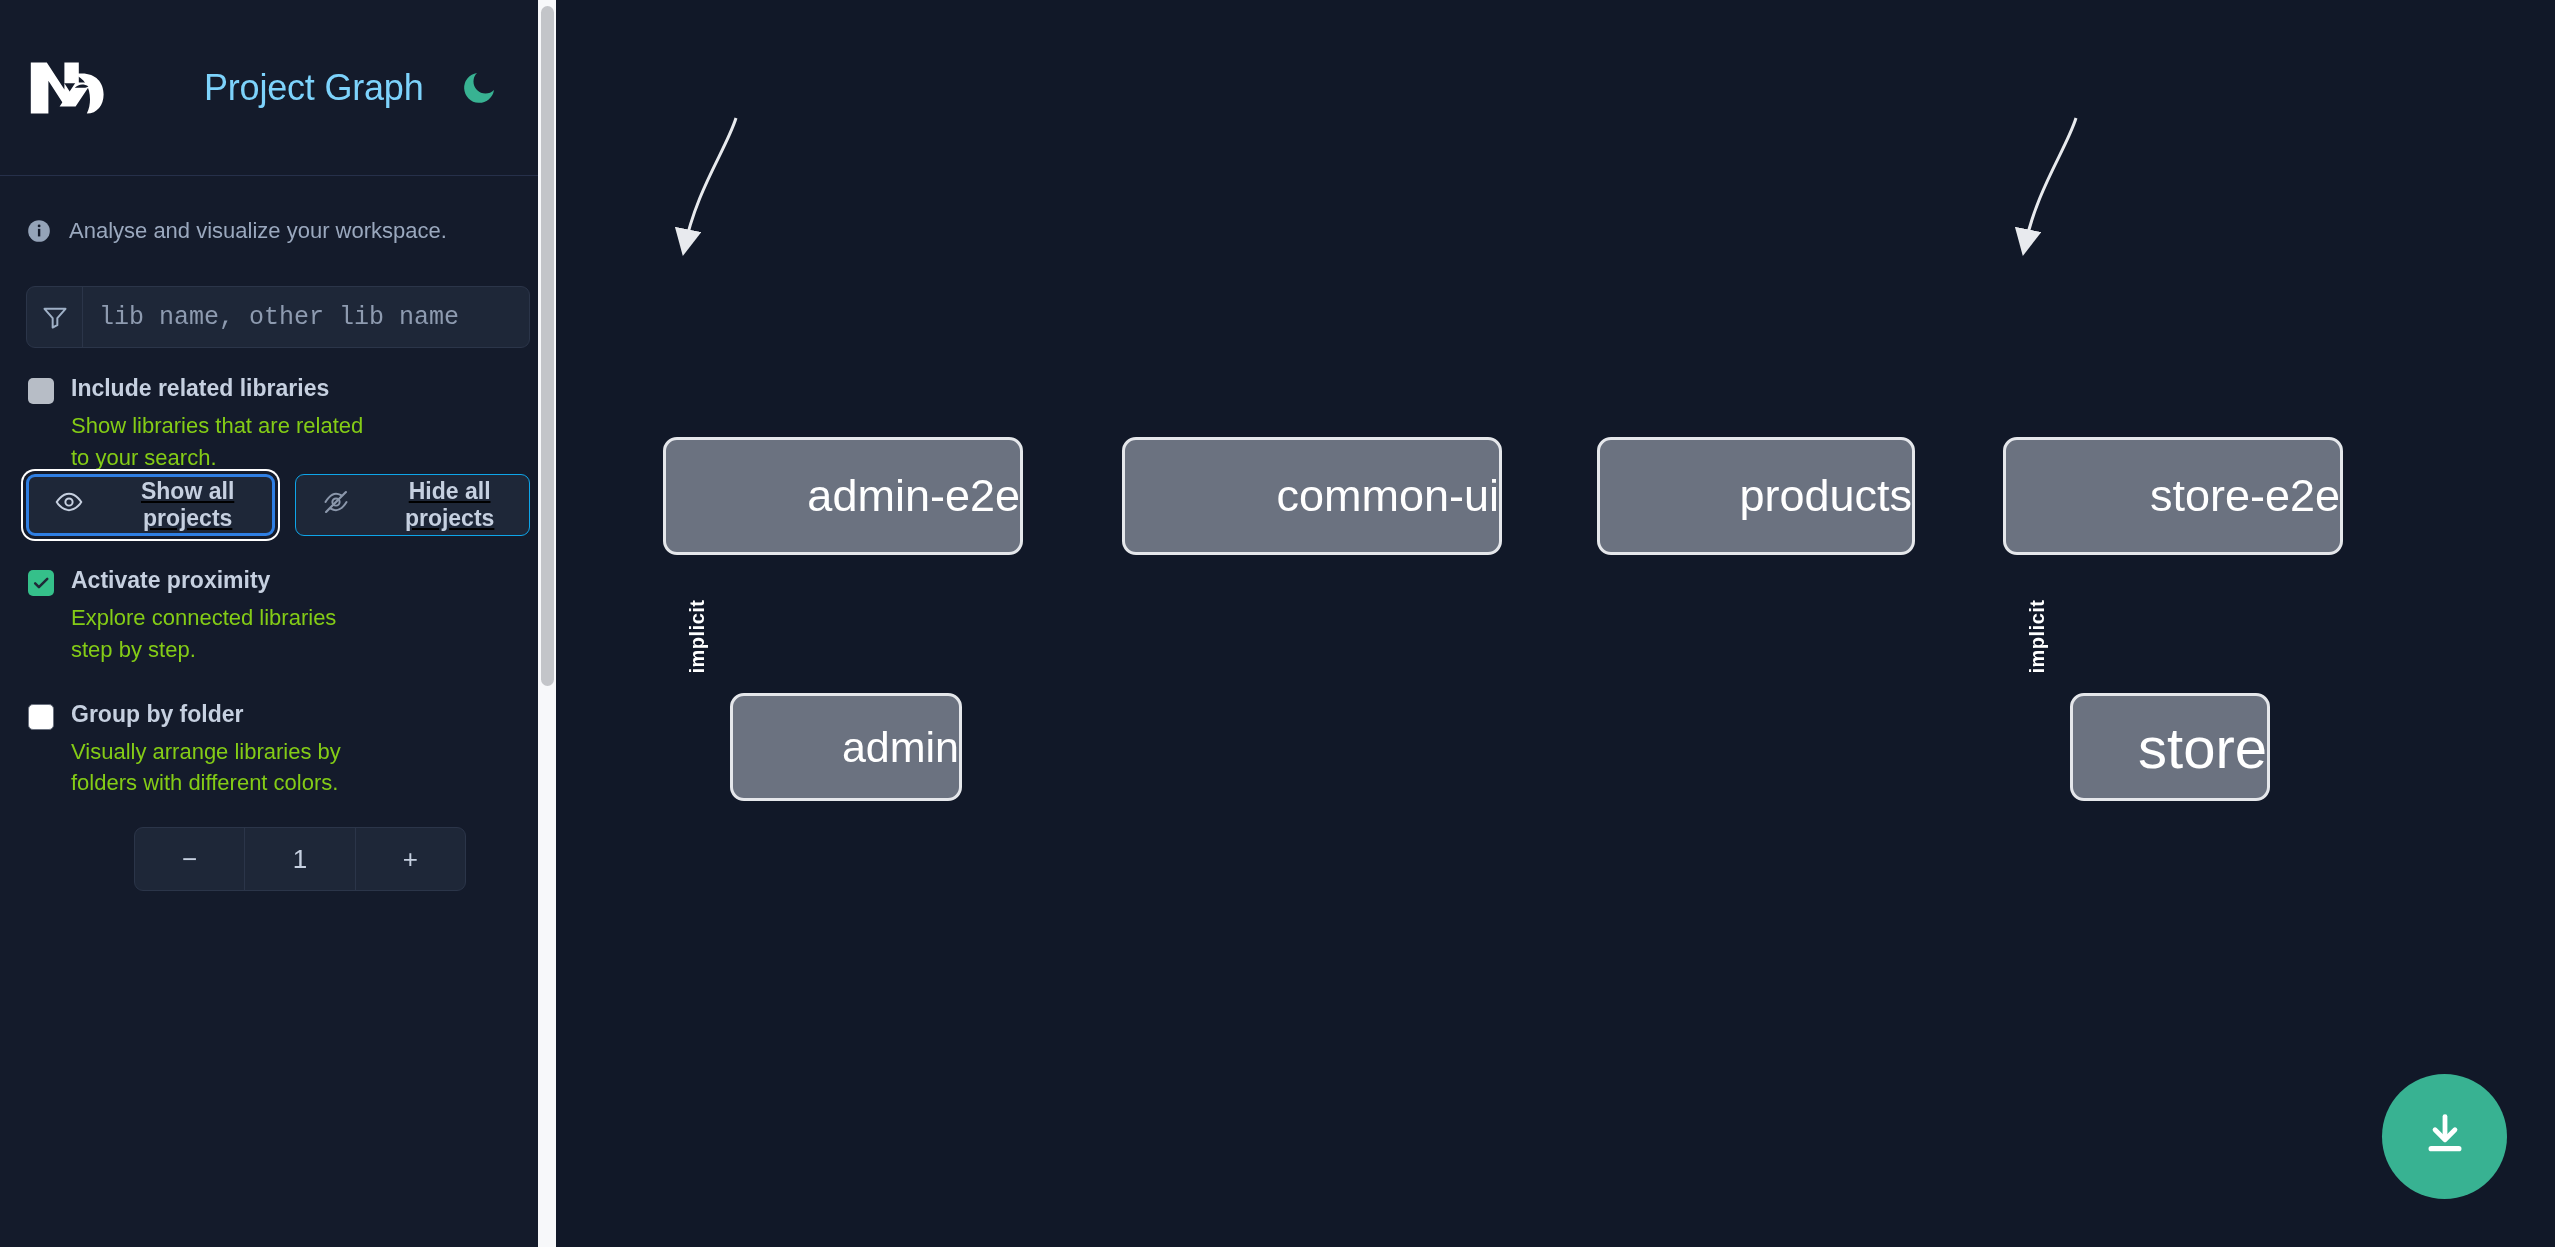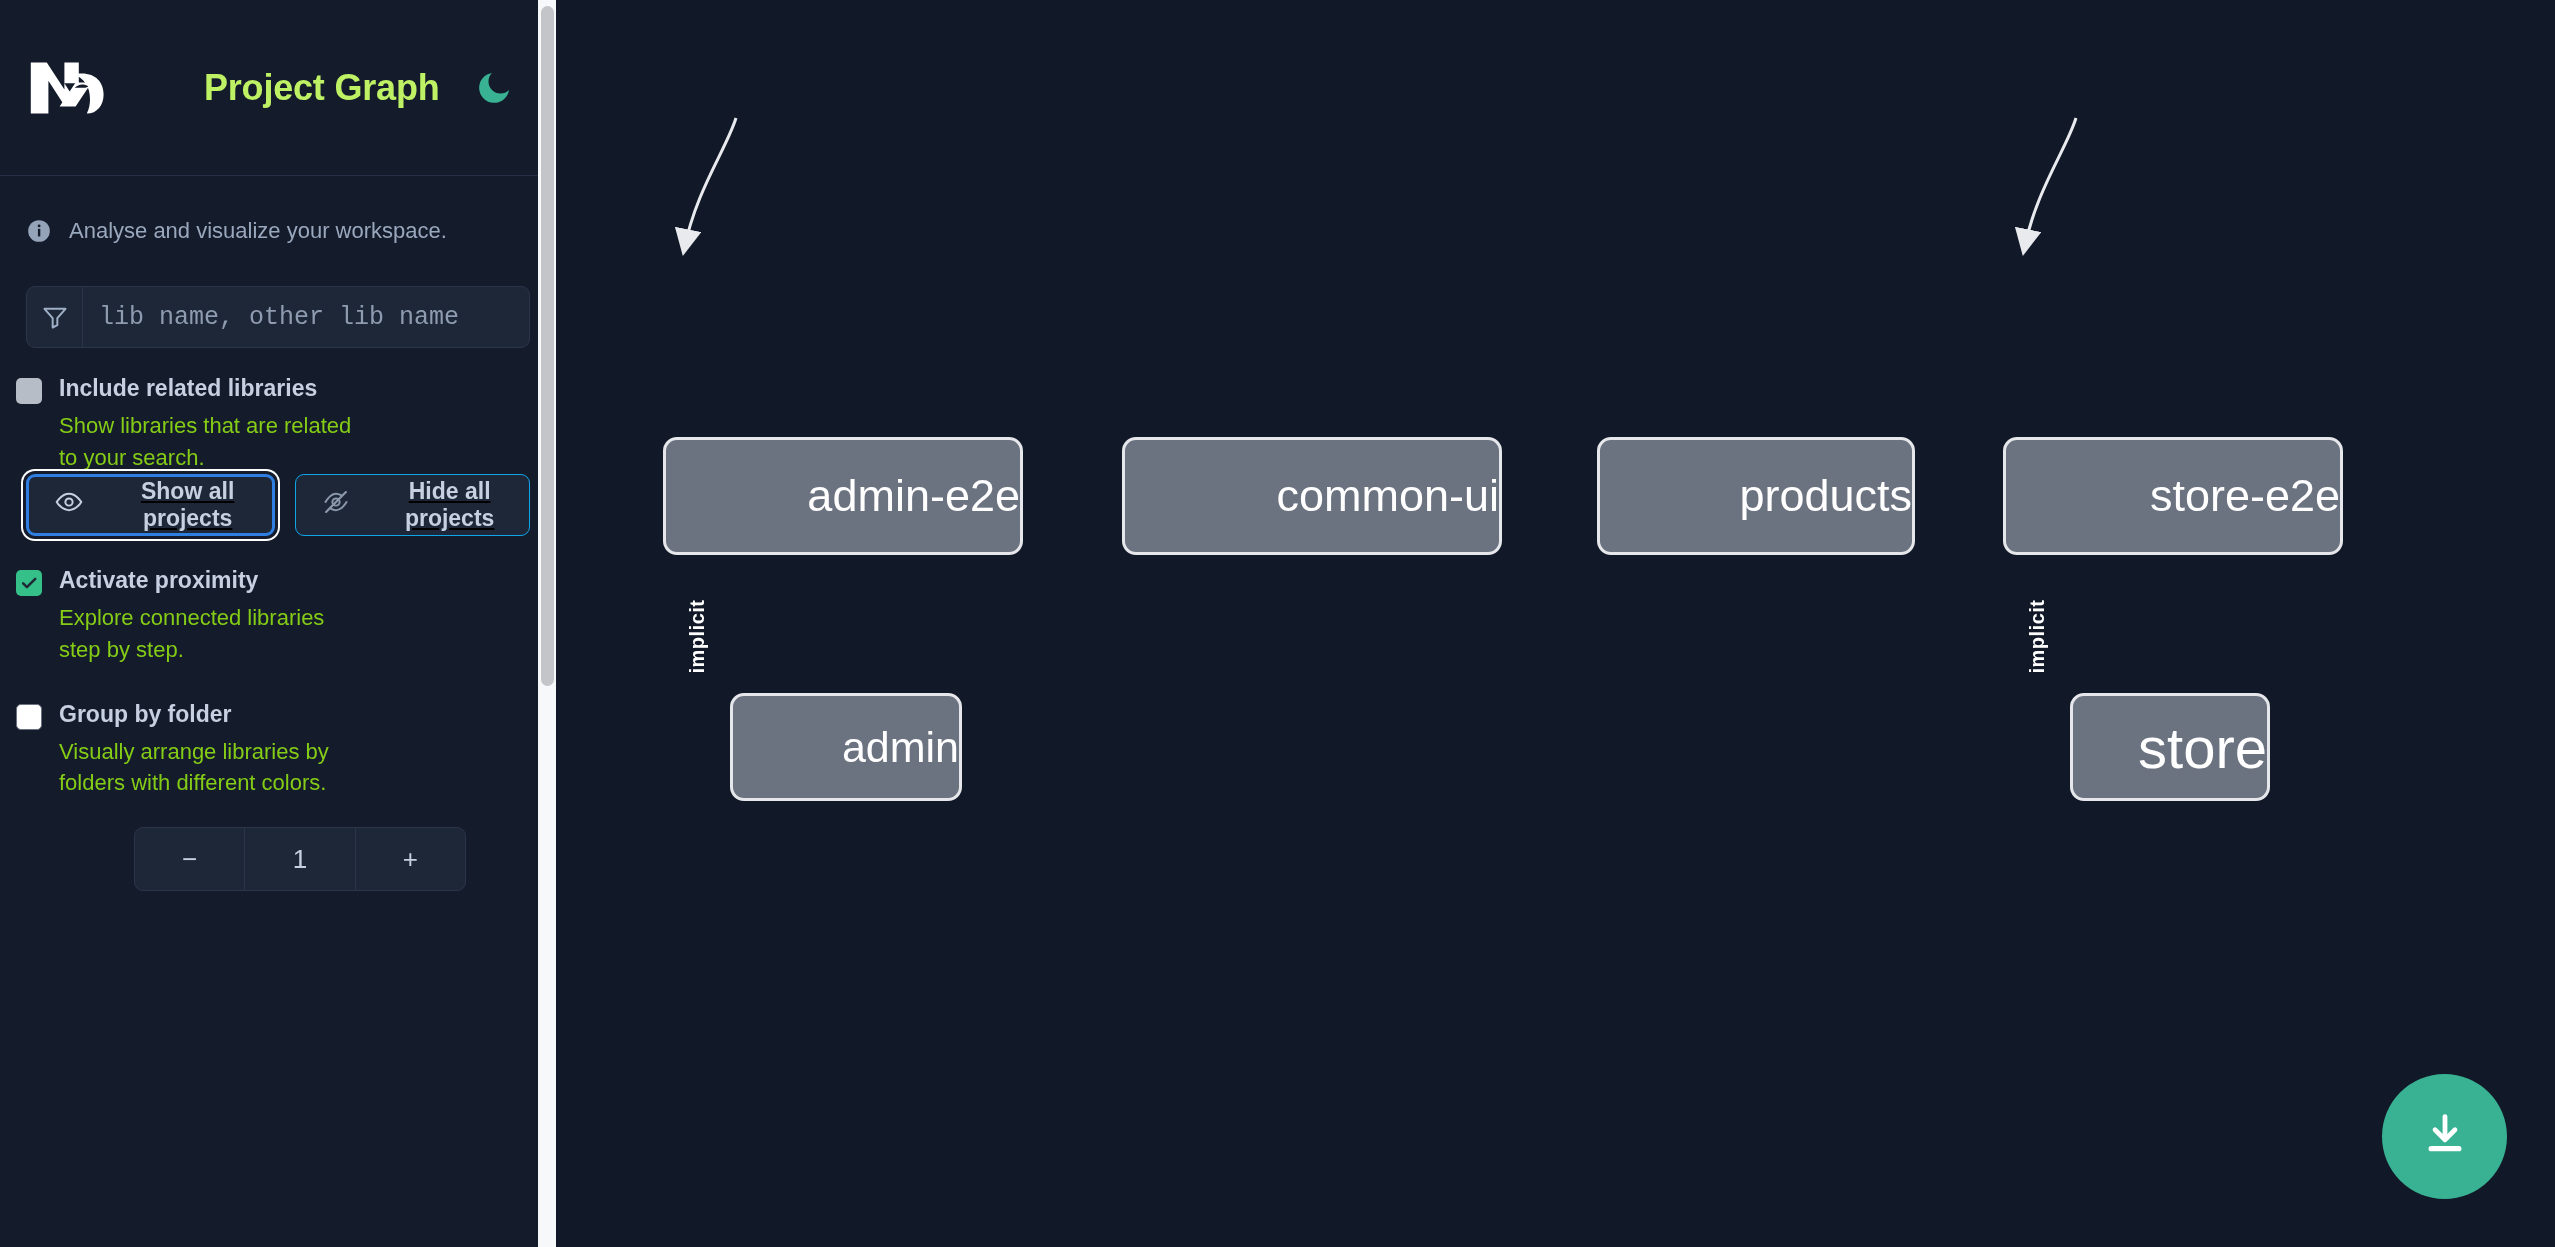--- a/index.html
+++ b/index.html
@@ -23,21 +23,21 @@
 
   .header-row {
     height: 176px;
     display: flex; align-items: center;
     padding-left: 26px;
     gap: 0;
     border-bottom: 1px solid #26304a;
   }
   .nx-logo { width: 96px; height: 64px; flex: 0 0 96px; }
   .app-title {
-    font-size: 36px; font-weight: 700; color: #bef264;
+    font-size: 36px; font-weight: 400; color: #7dd3fc;
     margin-left: 82px; letter-spacing: -0.2px;
     white-space: nowrap;
   }
   .theme-toggle {
     margin-left: 32px; width: 46px; height: 46px;
     display: flex; align-items: center; justify-content: center;
     cursor: pointer;
   }
 
   .info-row {
@@ -60,21 +60,21 @@
     width: 56px; display: flex; align-items: center; justify-content: center;
     border-right: 1px solid #2b3549;
   }
   .filter-input {
     flex: 1; background: transparent; border: 0; outline: none;
     color: #cfd8e6; font-size: 25px; font-family: Liberation Mono, monospace;
     padding: 0 16px;
   }
   .filter-input::placeholder { color: #8e9bb0; }
 
-  .opt-block { padding: 0 16px; margin-top: 26px; }
+  .opt-block { padding: 0 28px; margin-top: 26px; }
   .opt-head { display: flex; align-items: flex-start; gap: 17px; }
   .cb {
     width: 26px; height: 26px; flex: 0 0 26px; border-radius: 5px;
     margin-top: 4px; position: relative;
   }
   .cb-grey { background: #b7bdc6; }
   .cb-white { background: #ffffff; border: 1px solid #6b7280; }
   .cb-green { background: #35c08a; display: flex; align-items: center; justify-content: center; }
   .opt-title { font-size: 23px; font-weight: 700; color: #c6d0e0; line-height: 1.25; }
   .opt-desc {

